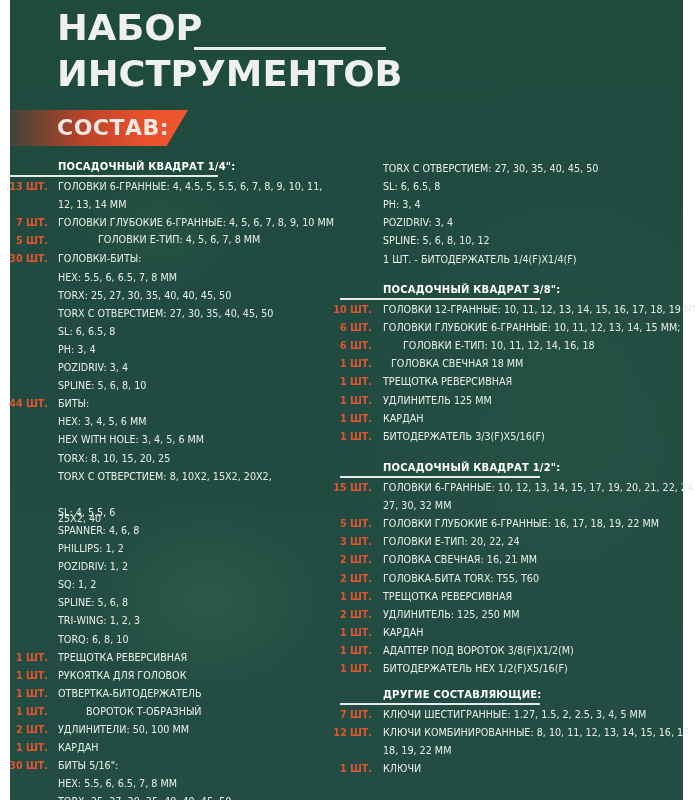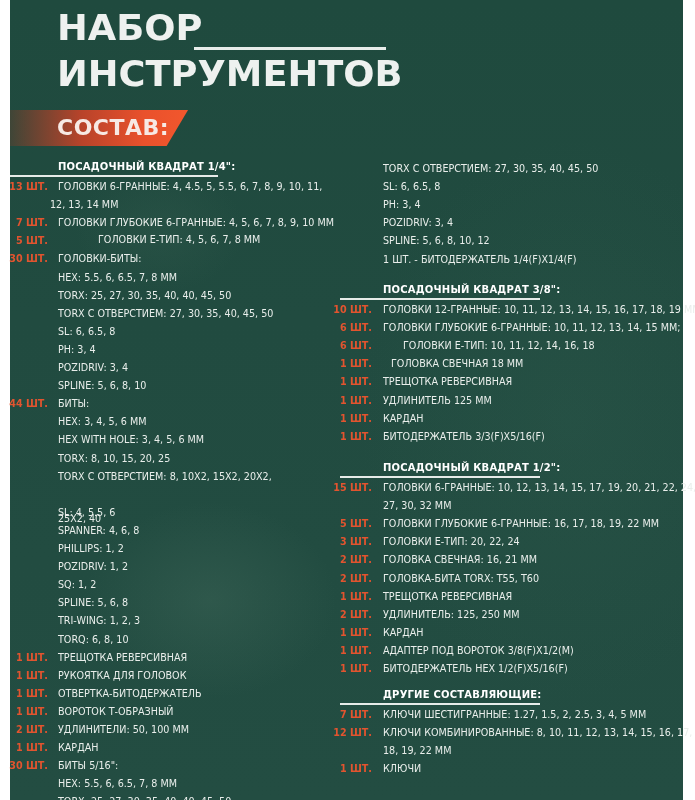--- a/index.html
+++ b/index.html
@@ -34,21 +34,21 @@
 <div class="title t2">ИНСТРУМЕНТОВ</div>
 
 <div class="sostav-band"></div>
 <div class="sostav">СОСТАВ:</div>
 
 <div id="left-col">
     <div class="sec-head" style="left: 58px; top: 160px;">ПОСАДОЧНЫЙ КВАДРАТ 1/4":</div>
     <div class="sec-rule" style="left: 10px; top: 175px; width: 208px;"></div>
     <div class="qty" style="left: -12px; width: 60px; top: 180px;">13 ШТ.</div>
     <div class="row" style="left: 58px; top: 180px;">ГОЛОВКИ 6-ГРАННЫЕ: 4, 4.5, 5, 5.5, 6, 7, 8, 9, 10, 11,</div>
-    <div class="row" style="left: 50px; top: 198.1px;">12, 13, 14 ММ</div>
+    <div class="row" style="left: 58px; top: 198.1px;">12, 13, 14 ММ</div>
     <div class="qty" style="left: -12px; width: 60px; top: 216.2px;">7 ШТ.</div>
     <div class="row" style="left: 58px; top: 216.2px;">ГОЛОВКИ ГЛУБОКИЕ 6-ГРАННЫЕ: 4, 5, 6, 7, 8, 9, 10 ММ</div>
     <div class="qty" style="left: -12px; width: 60px; top: 234.3px;">5 ШТ.</div>
     <div class="row" style="left: 58px; top: 233px; margin-left: 40px;">ГОЛОВКИ Е-ТИП: 4, 5, 6, 7, 8 ММ</div>
     <div class="qty" style="left: -12px; width: 60px; top: 252.4px;">30 ШТ.</div>
     <div class="row" style="left: 58px; top: 252.4px;">ГОЛОВКИ-БИТЫ:</div>
     <div class="row" style="left: 58px; top: 270.5px;">HEX: 5.5, 6, 6.5, 7, 8  ММ</div>
     <div class="row" style="left: 58px; top: 288.6px;">TORX: 25, 27, 30, 35, 40, 40, 45, 50</div>
     <div class="row" style="left: 58px; top: 306.7px;">TORX С ОТВЕРСТИЕМ: 27, 30, 35, 40, 45, 50</div>
     <div class="row" style="left: 58px; top: 324.8px;">SL: 6, 6.5, 8</div>
@@ -70,21 +70,21 @@
     <div class="row" style="left: 58px; top: 596.3px;">SPLINE: 5, 6, 8</div>
     <div class="row" style="left: 58px; top: 614.4px;">TRI-WING: 1, 2, 3</div>
     <div class="row" style="left: 58px; top: 632.5px;">TORQ: 6, 8, 10</div>
     <div class="qty" style="left: -12px; width: 60px; top: 650.6px;">1 ШТ.</div>
     <div class="row" style="left: 58px; top: 650.6px;">ТРЕЩОТКА РЕВЕРСИВНАЯ</div>
     <div class="qty" style="left: -12px; width: 60px; top: 668.7px;">1 ШТ.</div>
     <div class="row" style="left: 58px; top: 668.7px;">РУКОЯТКА ДЛЯ ГОЛОВОК</div>
     <div class="qty" style="left: -12px; width: 60px; top: 686.8px;">1 ШТ.</div>
     <div class="row" style="left: 58px; top: 686.8px;">ОТВЕРТКА-БИТОДЕРЖАТЕЛЬ</div>
     <div class="qty" style="left: -12px; width: 60px; top: 704.9px;">1 ШТ.</div>
-    <div class="row" style="left: 58px; top: 704.9px;">ВОРОТОК Т-ОБРАЗНЫЙ</div>
+    <div class="row" style="left: 40px; top: 704.9px; padding-left: 46px;">ВОРОТОК Т-ОБРАЗНЫЙ</div>
     <div class="qty" style="left: -12px; width: 60px; top: 723px;">2 ШТ.</div>
     <div class="row" style="left: 58px; top: 723px;">УДЛИНИТЕЛИ: 50, 100 ММ</div>
     <div class="qty" style="left: -12px; width: 60px; top: 741.1px;">1 ШТ.</div>
     <div class="row" style="left: 58px; top: 741.1px;">КАРДАН</div>
     <div class="qty" style="left: -12px; width: 60px; top: 759.2px;">30 ШТ.</div>
     <div class="row" style="left: 58px; top: 759.2px;">БИТЫ 5/16":</div>
     <div class="row" style="left: 58px; top: 777.3px;">HEX: 5.5, 6, 6.5, 7, 8 ММ</div>
     <div class="row" style="left: 58px; top: 795.4px;">TORX: 25, 27, 30, 35, 40, 40, 45, 50</div>
   </div>
 <div id="right-col">

